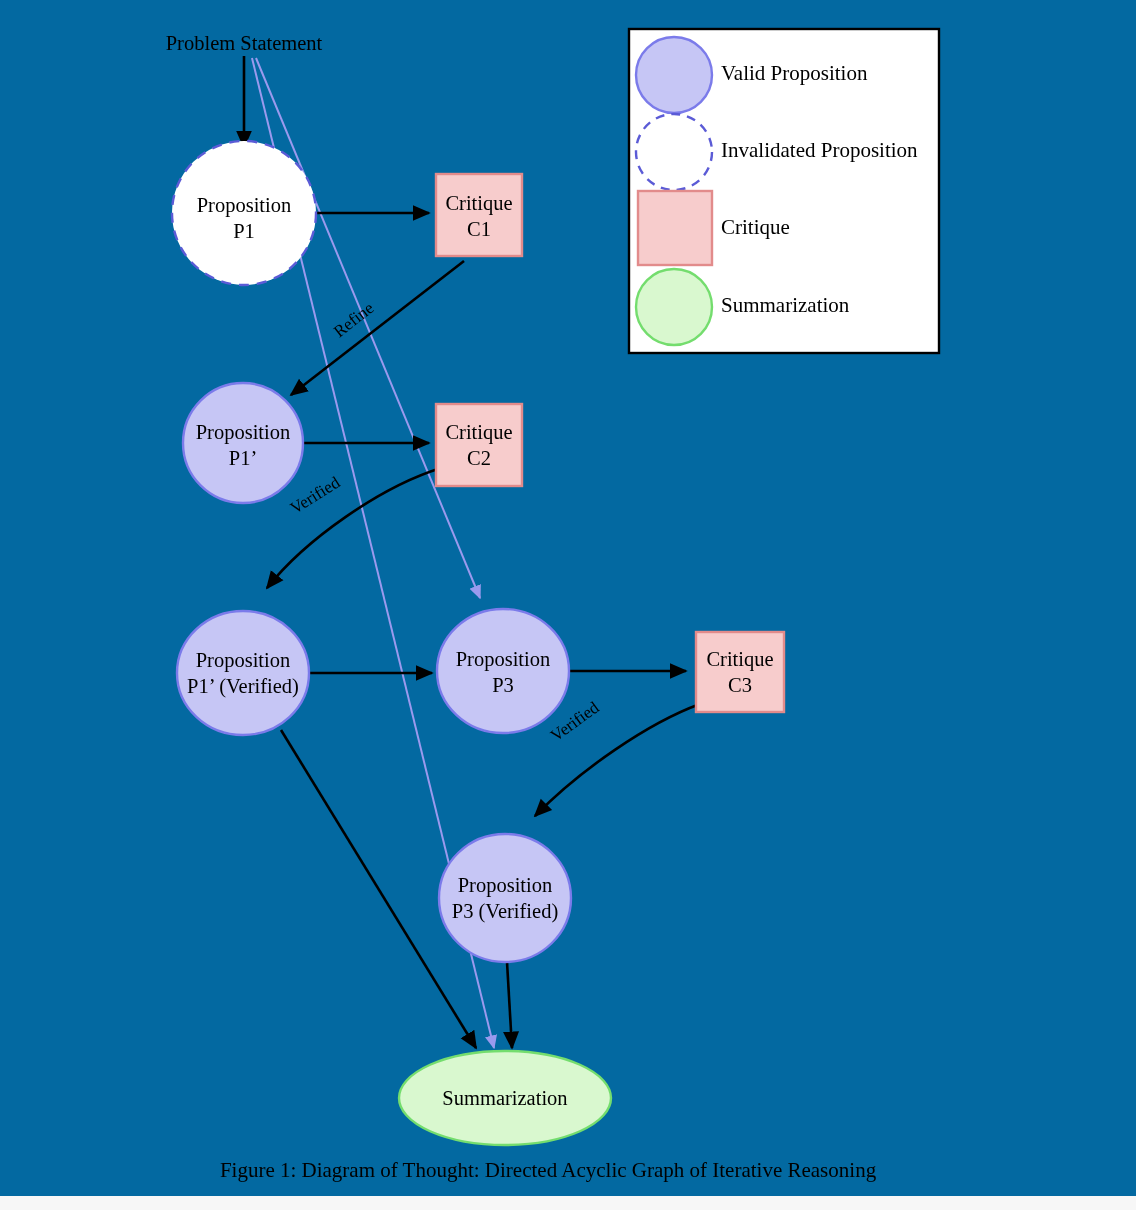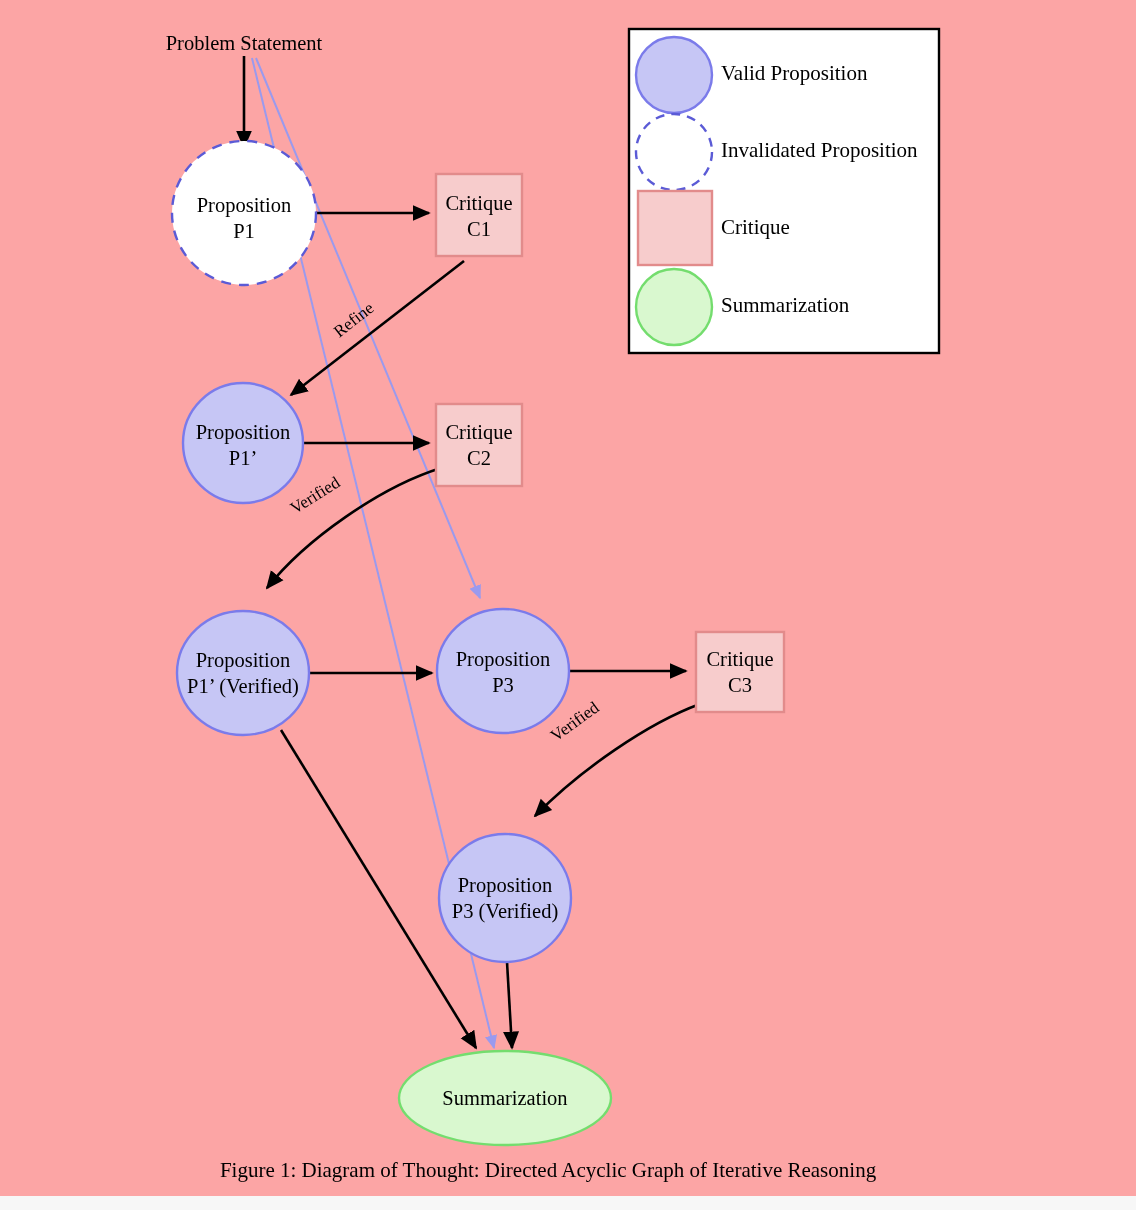--- a/index.html
+++ b/index.html
@@ -12,21 +12,21 @@
     height: 1210px;
     font-family: "Liberation Serif", "DejaVu Serif", serif;
     position: relative;
     overflow: hidden;
   }
   #page {
     position: absolute;
     left: 0; top: 0;
     width: 1136px;
     height: 1210px;
-    background: #fca5a5;
+    background: #0369a1;
   }
   #bottom-strip {
     position: absolute;
     left: 0;
     top: 1196px;
     width: 1136px;
     height: 14px;
     background: #f7f7f7;
   }
   svg#diagram {

